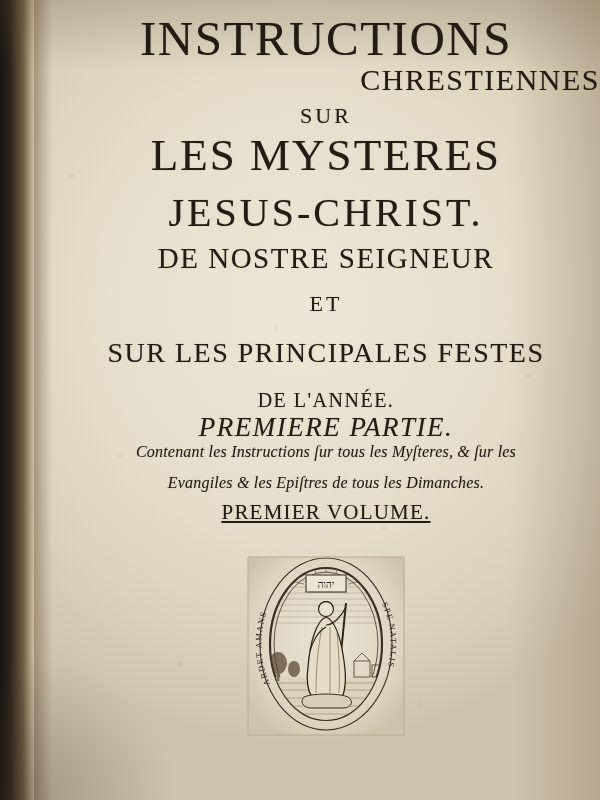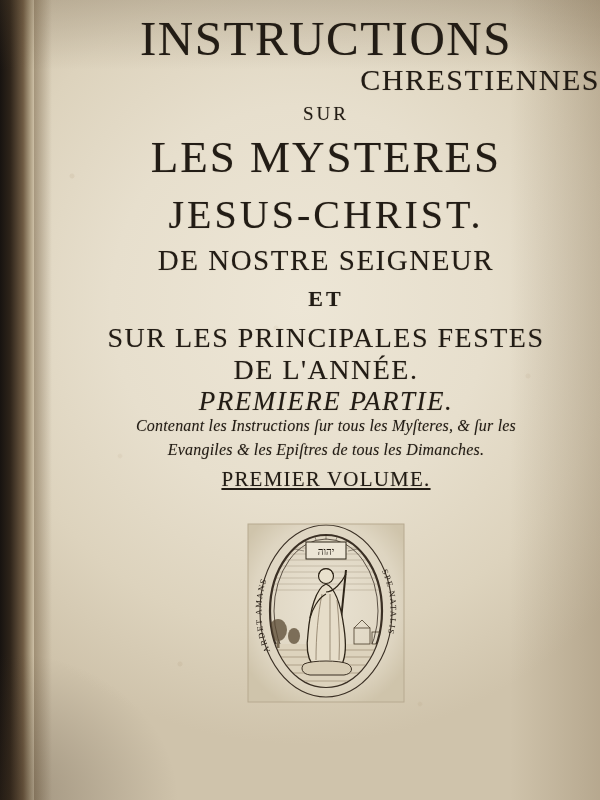--- a/index.html
+++ b/index.html
@@ -102,67 +102,65 @@
     letter-spacing: 1.5px;
     margin-top: 14px;
     line-height: 1.0;
   }
   .l-chrestiennes {
     font-size: 30px;
     letter-spacing: 1.5px;
     text-align: right;
   }
   .l-sur1 {
-    font-size: 19px;
+    font-size: 22px;
     letter-spacing: 3px;
     margin-top: 6px;
   }
   .l-mysteres {
     font-size: 45px;
     letter-spacing: 2px;
-    margin-top: 6px;
   }
   .l-denostre {
     font-size: 29px;
     letter-spacing: 1.5px;
     margin-top: 6px;
   }
   .l-jesus {
     font-size: 40px;
     letter-spacing: 3px;
     margin-top: 8px;
   }
   .l-et {
     font-size: 22px;
     letter-spacing: 3px;
-    margin-top: 9px;
-    font-weight: bold;
+    margin-top: 16px;
   }
   .l-principales {
     font-size: 28px;
     letter-spacing: 1.5px;
-    margin-top: 10px;
+    margin-top: 20px;
   }
   .l-annee {
-    font-size: 28px;
-    letter-spacing: 1.5px;
-    margin-top: 0;
+    font-size: 20px;
+    letter-spacing: 1.5px;
+    margin-top: 20px;
   }
   .l-premiere-partie {
     font-size: 27px;
     letter-spacing: 1.5px;
     font-style: italic;
   }
   .l-contenant, .l-evangiles {
     font-size: 16px;
     font-style: italic;
     letter-spacing: 0.2px;
   }
   .l-contenant { }
-  .l-evangiles { margin-top: 6px; }
+  .l-evangiles { margin-top: 13px; }
   .l-premier-volume {
     font-size: 21px;
     letter-spacing: 1.2px;
     margin-top: 8px;
     text-decoration: underline;
   }
 
   
   #emblem-wrap {
     margin-top: 26px;

